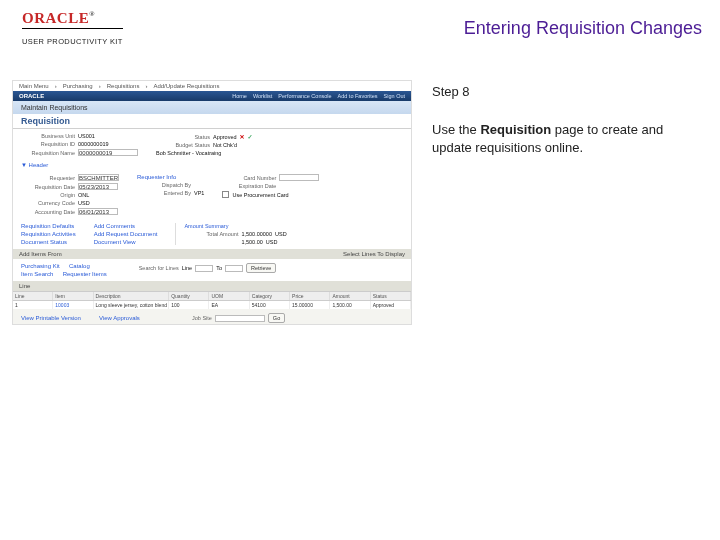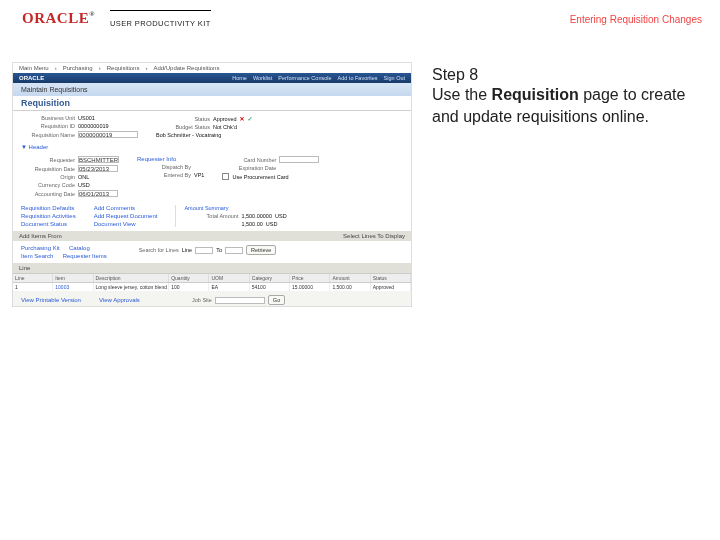--- a/index.html
+++ b/index.html
@@ -1,25 +1,25 @@
 <!DOCTYPE html>
 <html><head>
 <meta charset="utf-8">
 <style>
   * { box-sizing: border-box; margin: 0; padding: 0; }
   html, body { width: 720px; height: 540px; font-family: Arial, Helvetica, sans-serif; background: #fff; color: #222; }
   .page { width: 720px; height: 540px; position: relative; }
 
   
   .hdr { display: flex; align-items: center; justify-content: space-between; padding: 10px 18px 4px 22px; }
-  .brand { display: flex; flex-direction: row; gap: 15px; }
+  .brand { display: flex; flex-direction: column; gap: 1px; }
   .oracle-logo { font-family: Georgia, 'Times New Roman', serif; font-weight: bold; color: #c62828; font-size: 15px; letter-spacing: 0.5px; }
   .oracle-logo sup { font-size: 7px; color: #333; vertical-align: top; }
   .upk { font-size: 7.5px; letter-spacing: 0.4px; color: #222; border-top: 1px solid #000; padding-top: 8px; }
-  .doc-title { font-size: 10px; color: #ef4444; }
+  .doc-title { font-size: 18px; color: #4c1d95; }
 
   .content { display: flex; padding: 30px 0 0 12px; gap: 20px; }
 
   
   .shot { width: 400px; height: 245px; background: #f7f7f7; border: 1px solid #ddd; font-size: 6px; color: #333; overflow: hidden; position: relative; }
   .browser-tabs { display: flex; gap: 6px; background: #fff; padding: 2px 6px; font-size: 6px; color: #555; }
   .browser-tabs span { white-space: nowrap; }
   .ora-bar { background: #183a69; background: linear-gradient(#2a5693,#183a69); color: #fff; display: flex; justify-content: space-between; padding: 2px 6px; font-size: 6px; }
   .ora-bar .nav { display: flex; gap: 6px; font-size: 5.5px; color: #cfe0f7; }
   .bluegrad { background: linear-gradient(#d8e6f6,#c5d8ee); padding: 3px 8px; font-size: 7px; color: #333; }
@@ -38,22 +38,22 @@
   .gridhdr { display: flex; background: #eee; border-top:1px solid #ccc; border-bottom:1px solid #ccc; }
   .gridhdr span { flex:1; font-size:5px; padding:1px 2px; border-right:1px solid #ddd; color:#555; white-space:nowrap; overflow:hidden; }
   .gridrow { display:flex; background:#fff; }
   .gridrow span { flex:1; font-size:5px; padding:1px 2px; border-right:1px solid #eee; white-space:nowrap; overflow:hidden; }
   .btn { border:1px solid #aaa; background:#f8f8f4; font-size:5.5px; padding:1px 4px; color:#333; border-radius:2px; }
   .iconx { color:#c00; font-weight:bold; }
   .icons { color:#4a6; font-weight:bold; }
 
   
   .instr { width: 260px; padding-top: 4px; }
-  .step { font-size: 16px; }
-  .body { font-size: 16px; line-height: 1.35; }
+  .step { font-size: 13px; margin-bottom: 22px; }
+  .body { font-size: 13px; line-height: 1.35; }
   .body b { font-weight: bold; }
 </style>
 </head>
 <body>
 <div class="page">
 
 <div class="hdr">
   <div class="brand">
     <div class="oracle-logo">
       <span>ORACLE</span><sup>®</sup>

